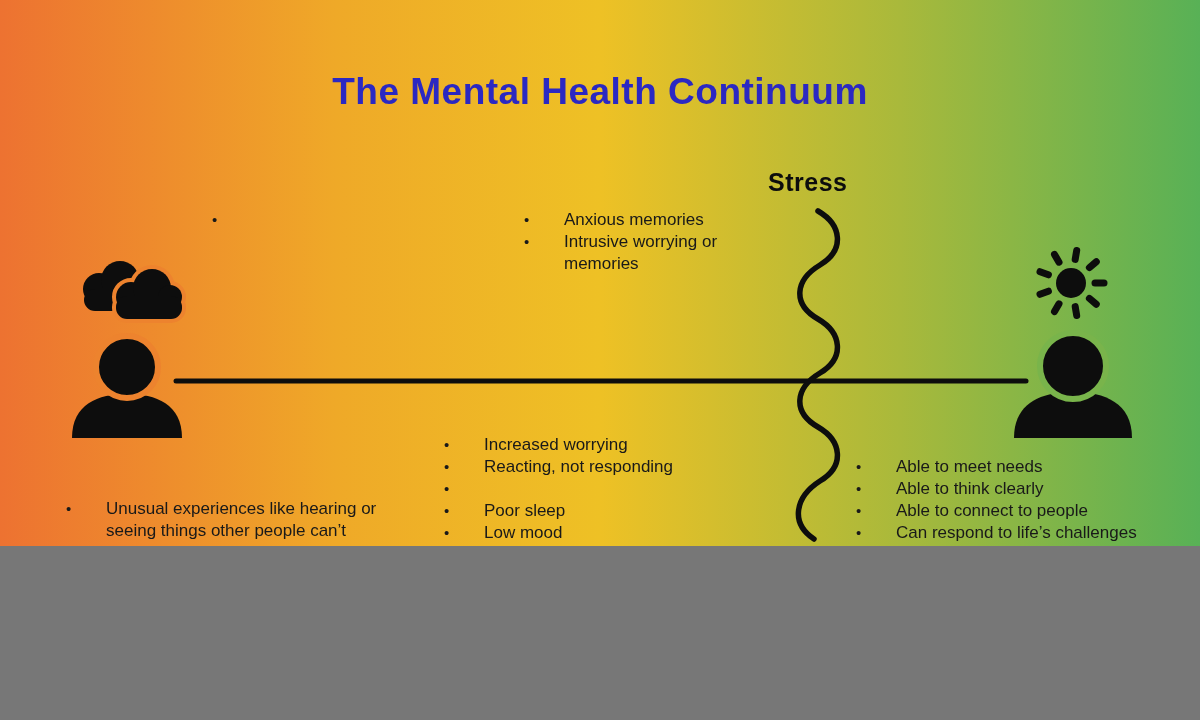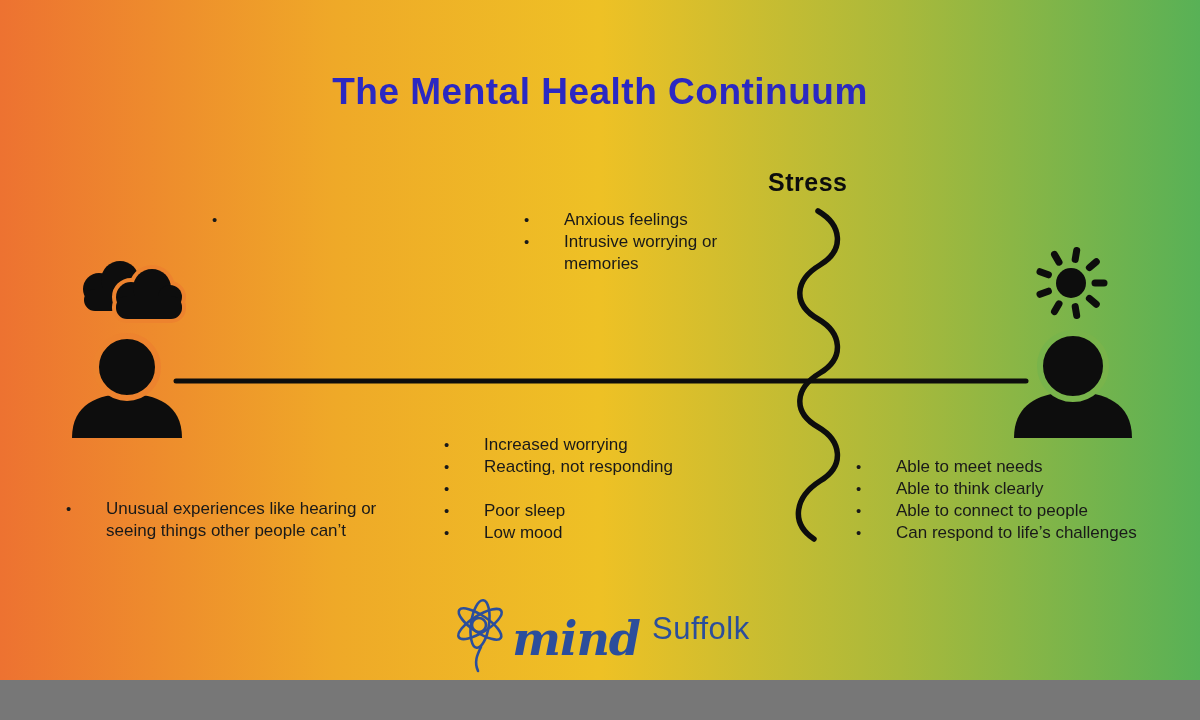--- a/index.html
+++ b/index.html
@@ -1,17 +1,17 @@
 <!DOCTYPE html>
 <html><head>
 <meta charset="utf-8">
 <style>
   html,body{margin:0;padding:0;background:#777;}
   .canvas{
-    position:relative;width:1200px;height:680px;overflow:hidden;
+    position:relative;width:1200px;height:546px;overflow:hidden;
     background:linear-gradient(90deg,#ED7231 0%, #EFA928 28%, #EEC125 50%, #A9B93B 75%, #58B156 100%);
     font-family:"Liberation Sans", sans-serif;color:#1a1a1a;
   }
   .title{
     position:absolute;left:0;top:72px;width:1200px;text-align:center;
     font-size:37px;line-height:40px;font-weight:800;color:#2B28C2;letter-spacing:.5px;
   }
   .stress{
     position:absolute;left:768px;top:168px;font-size:25px;font-weight:800;color:#0d0d0d;letter-spacing:.5px;text-align:center;
   }
@@ -97,21 +97,21 @@
 
   <div class="blist l-topleft">
     <div class="li">
       <span class="dot">•</span>
     </div>
   </div>
 
   <div class="blist l-topmid">
     <div class="li">
       <span class="dot">•</span>
-      <span class="txt">Anxious feelings</span>
+      <span class="txt">Anxious memories</span>
     </div>
     <div class="li">
       <span class="dot">•</span>
       <span class="txt">Intrusive worrying or memories</span>
     </div>
   </div>
 
   <div class="blist l-botleft">
     <div class="li">
       <span class="dot">•</span>

